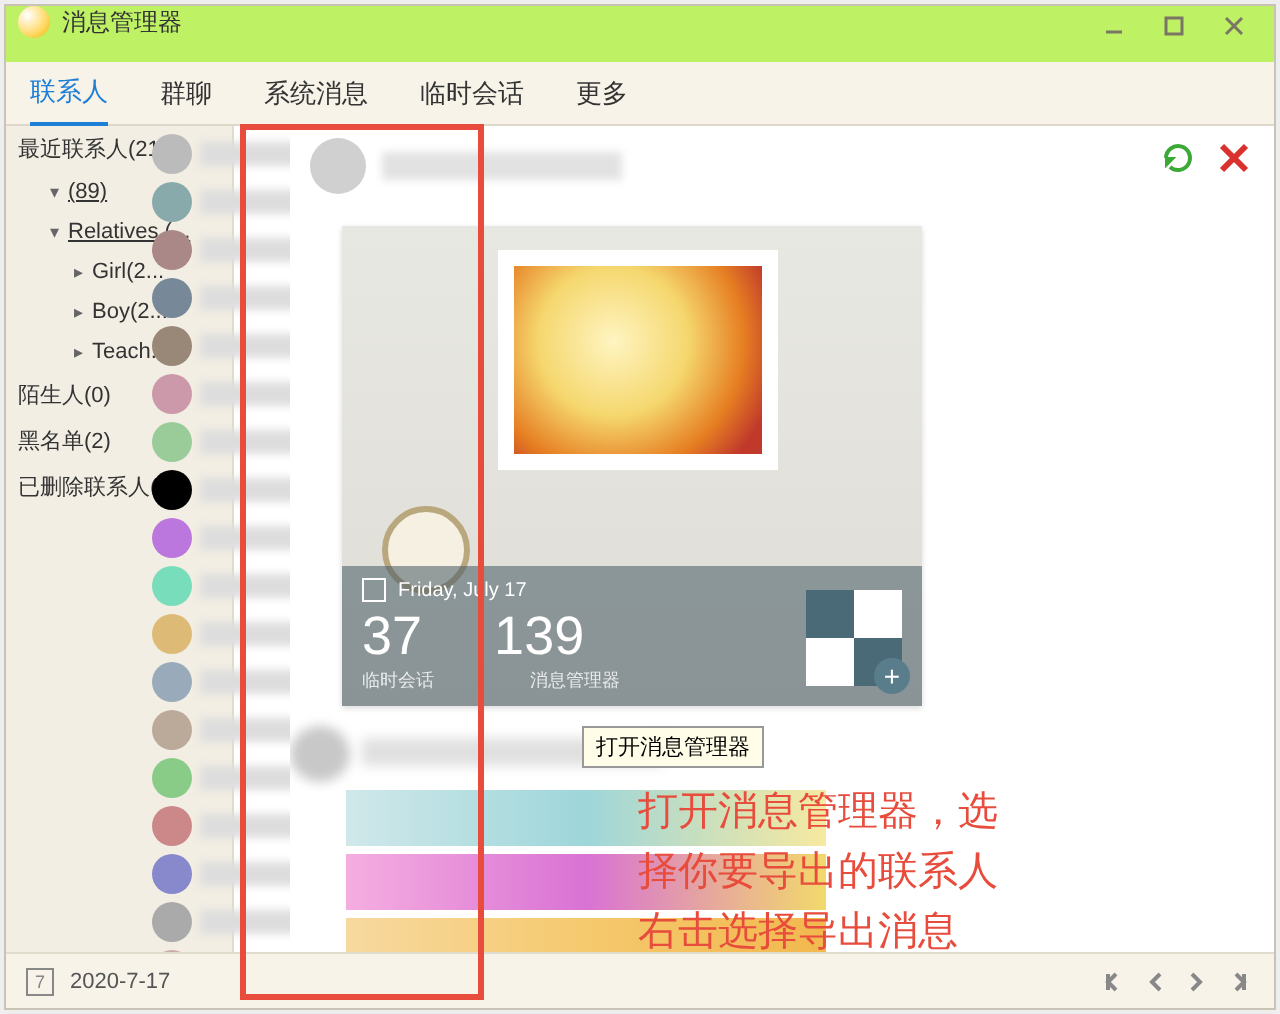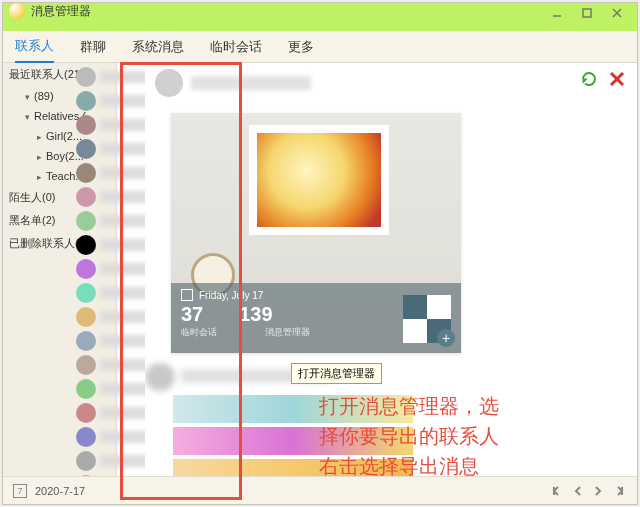--- a/index.html
+++ b/index.html
@@ -13,41 +13,41 @@
   .win-btn svg { width: 12px; height: 12px; stroke: #7a7565; stroke-width: 1.5; fill: none; }
   .tabs { height: 32px; display: flex; align-items: center; padding: 0 12px; gap: 26px; border-bottom: 1px solid #ddd8ca; }
   .tab { font-size: 13px; color: #333; cursor: pointer; padding: 6px 0; }
   .tab.active { color: #1e7fd6; border-bottom: 2px solid #1e7fd6; }
   .search-wrap { margin-left: auto; display: flex; align-items: center; }
   .search-input { width: 88px; height: 22px; border: 1px solid #ccc7b8; background: #fff; padding: 0 6px; font-size: 11px; outline: none; }
   .search-btn { height: 22px; padding: 0 10px; border: 1px solid #ccc7b8; border-left: none; background: #fff; font-size: 11px; cursor: pointer; }
   .body { flex: 1; display: flex; overflow: hidden; background: #fff; }
   .sidebar { width: 114px; background: #f2eee3; border-right: 1px solid #e0dcce; overflow: hidden; font-size: 11px; }
   .group-row { padding: 4px 6px; color: #333; cursor: pointer; white-space: nowrap; overflow: hidden; text-overflow: ellipsis; }
-  .group-row.sub { padding-left: 22px; }
+  .group-row.sub { padding-left: 22px; text-decoration: underline; }
   .group-row.sub2 { padding-left: 34px; }
   .tri { display: inline-block; width: 6px; margin-right: 3px; color: #666; font-size: 9px; }
   .avatar-col { width: 28px; display: flex; flex-direction: column; align-items: center; padding-top: 4px; gap: 4px; }
   .avatar { width: 20px; height: 20px; border-radius: 50%; background: #ccc; flex-shrink: 0; }
   .red-box { border: 3px solid #e74c3c; position: absolute; left: 120px; top: 62px; width: 122px; height: 438px; pointer-events: none; }
   .chat { flex: 1; position: relative; background: #fff; overflow: hidden; }
   .chat-header { height: 40px; display: flex; align-items: center; padding: 6px 10px; gap: 8px; }
   .chat-av { width: 28px; height: 28px; border-radius: 50%; background: #d0d0d0; }
   .chat-name { width: 120px; height: 14px; background: #e2e2e2; filter: blur(2px); }
   .right-icons { position: absolute; right: 10px; top: 6px; display: flex; gap: 8px; }
   .ri { width: 20px; height: 20px; cursor: pointer; }
   .ri.green svg { stroke: #3aaa35; fill: #3aaa35; }
   .ri.red svg { stroke: #d9322e; fill: #d9322e; }
   .image-card { margin: 10px 0 0 26px; width: 290px; height: 240px; background: linear-gradient(#e8e8e3, #dedcd5); position: relative; box-shadow: 0 1px 3px rgba(0,0,0,0.15); }
   .painting { position: absolute; left: 78px; top: 12px; width: 140px; height: 110px; background: #fff; padding: 8px; }
   .painting-inner { width: 100%; height: 100%; background: radial-gradient(circle at 40% 40%, #fff5c2, #f5d76e 40%, #e67e22 70%, #c0392b 90%); }
   .clock { position: absolute; left: 20px; top: 140px; width: 44px; height: 44px; border-radius: 50%; border: 3px solid #b9a77e; background: #f5f0e1; }
   .overlay { position: absolute; left: 0; right: 0; bottom: 0; height: 70px; background: rgba(70,90,100,0.55); color: #fff; padding: 6px 10px; font-size: 10px; }
   .overlay-row { display: flex; align-items: center; gap: 6px; }
-  .big-num { font-size: 20px; font-weight: 700; margin-right: 30px; }
+  .big-num { font-size: 27px; font-weight: 400; margin-right: 30px; }
   .cal-icon { width: 12px; height: 12px; border: 1px solid #fff; display: inline-block; }
   .qr { position: absolute; right: 10px; bottom: 10px; width: 48px; height: 48px; background: repeating-conic-gradient(#fff 0 25%, #4a6a78 0 50%); }
   .plus-badge { position: absolute; right: 6px; bottom: 6px; width: 18px; height: 18px; border-radius: 50%; background: #5a7d8c; color: #fff; display: flex; align-items: center; justify-content: center; font-size: 14px; }
   .annotation { position: absolute; left: 174px; top: 328px; width: 240px; font-size: 20px; color: #e74c3c; line-height: 1.5; font-weight: 500; z-index: 10; }
   .blur-row { position: absolute; display: flex; gap: 6px; filter: blur(3px); }
   .blur-row .b1 { width: 30px; height: 28px; border-radius: 50%; background: #c8c8c8; }
   .blur-row .b2 { width: 150px; height: 14px; background: #e0e0e0; margin-top: 6px; }
   .colorbar { position: absolute; left: 28px; width: 240px; height: 28px; }
   .cb1 { top: 332px; background: linear-gradient(90deg, #d0e8ea, #9ed6da, #f7e9a0); }
   .cb2 { top: 364px; background: linear-gradient(90deg, #f5aee0, #d972d4, #f2d96b); }

